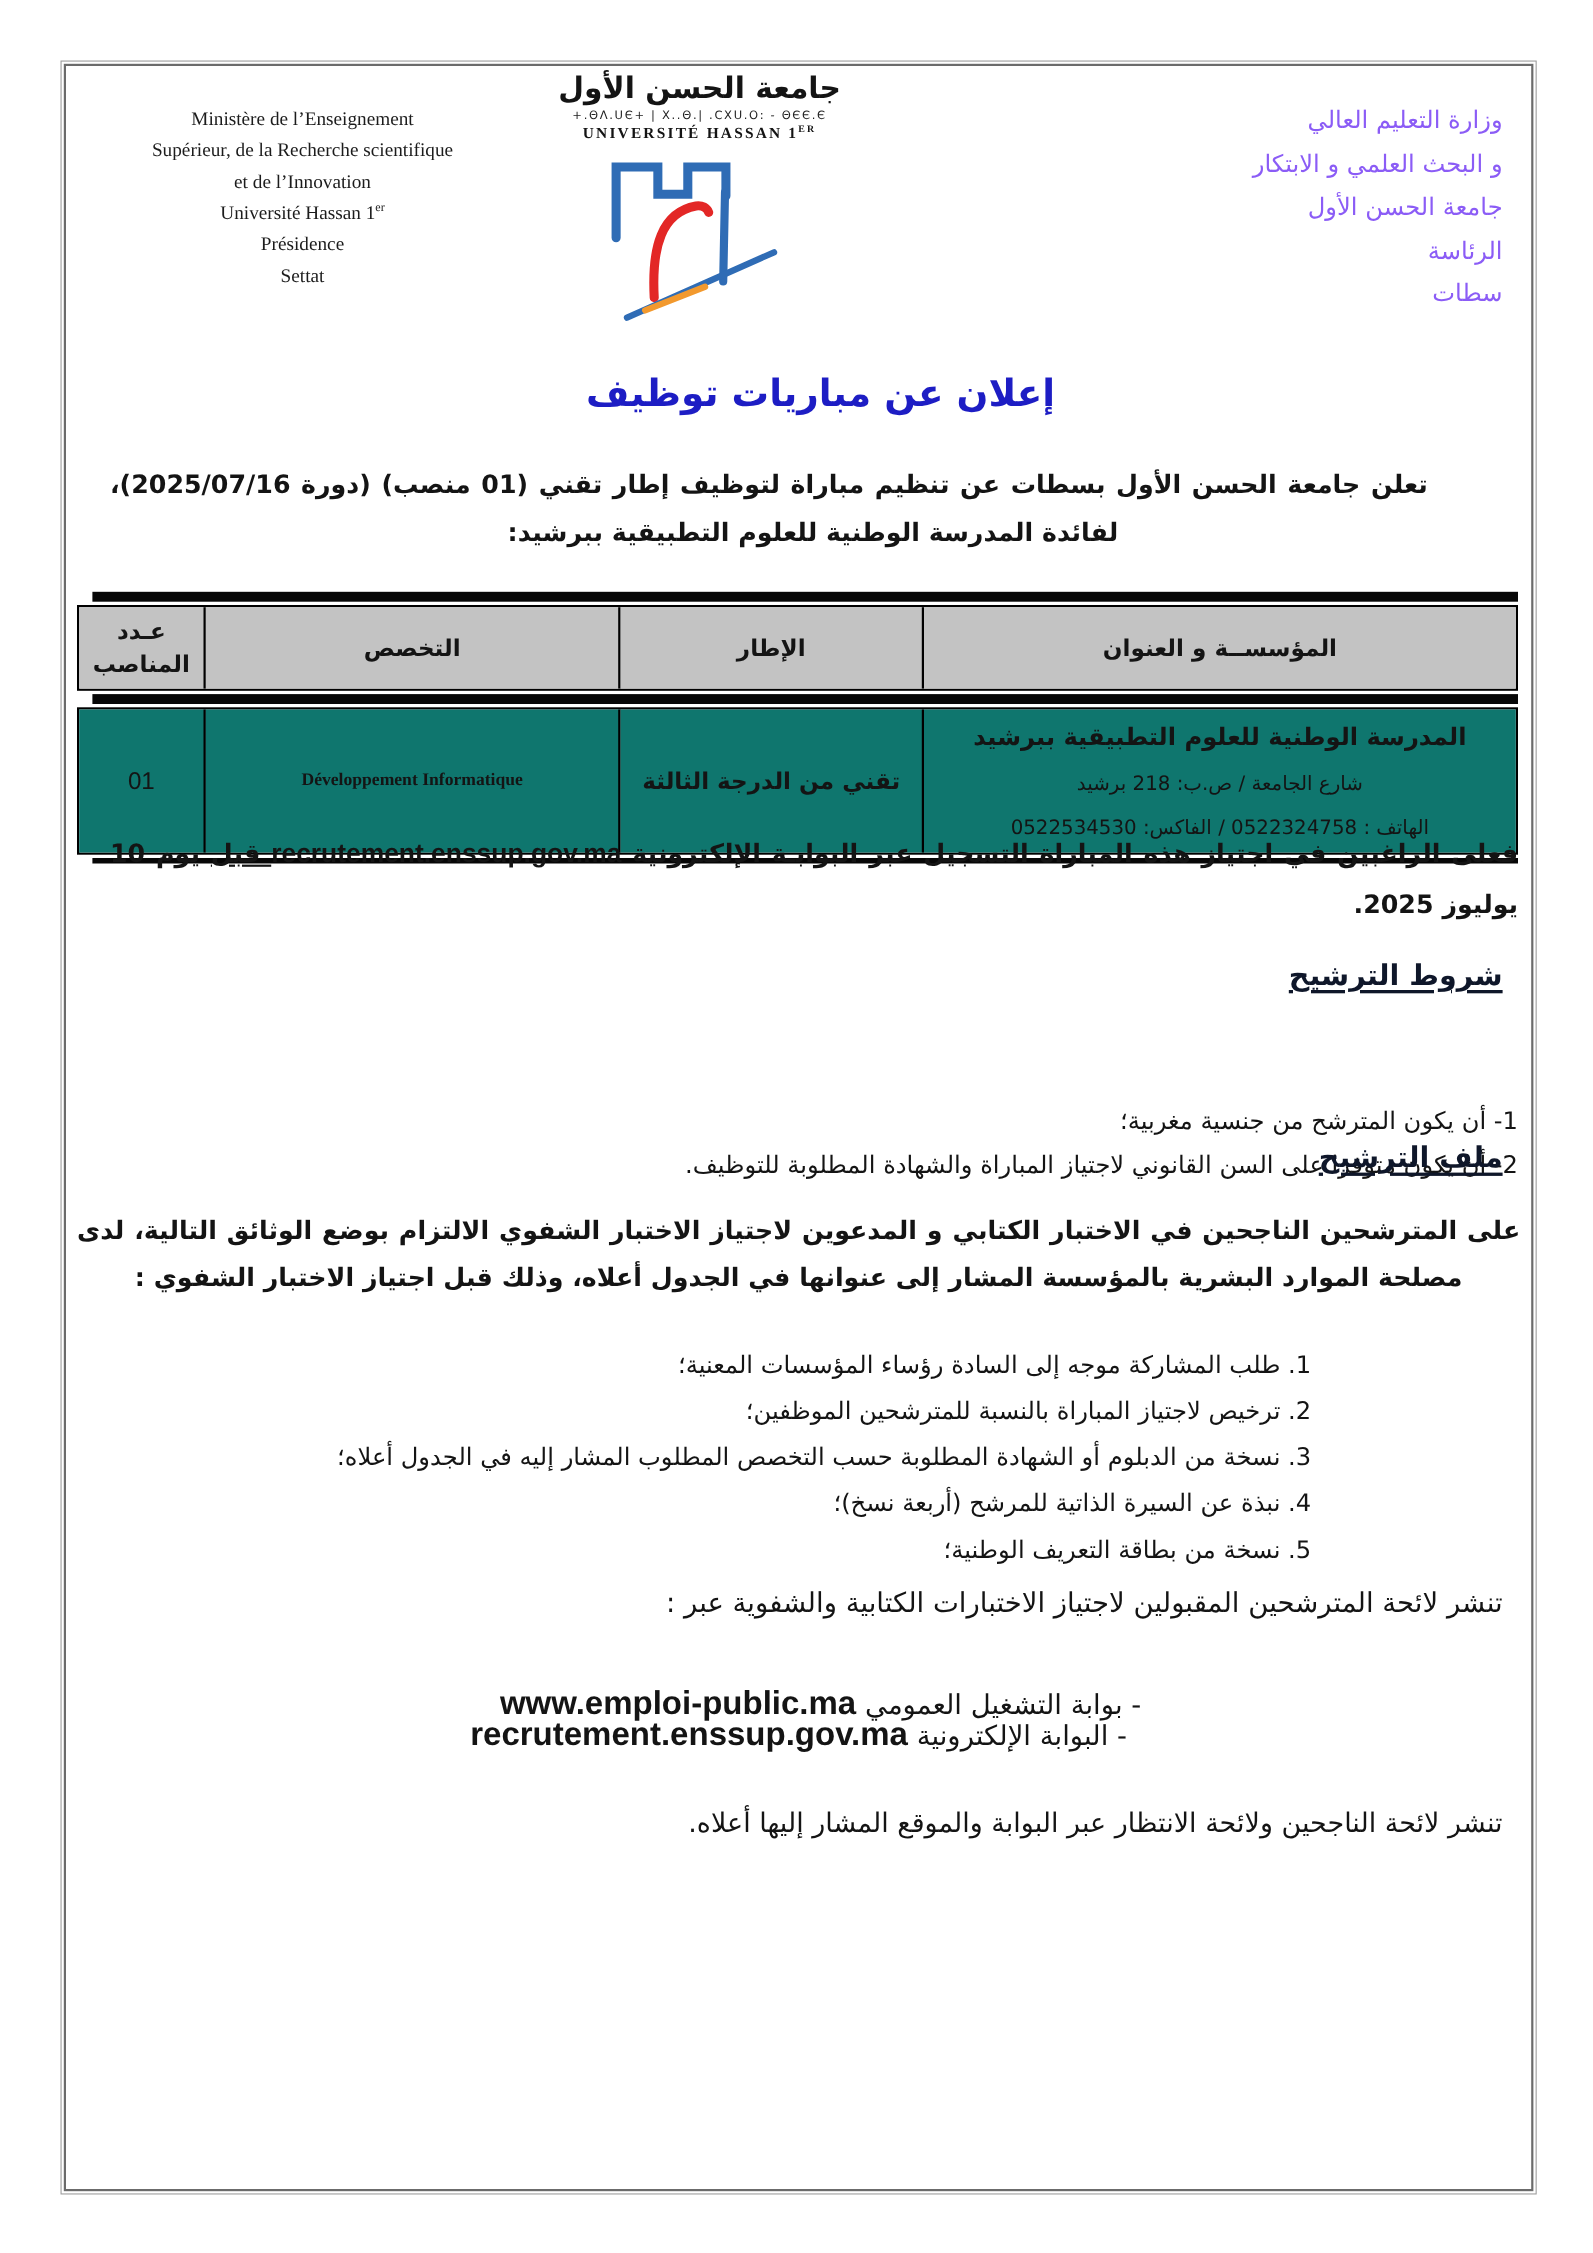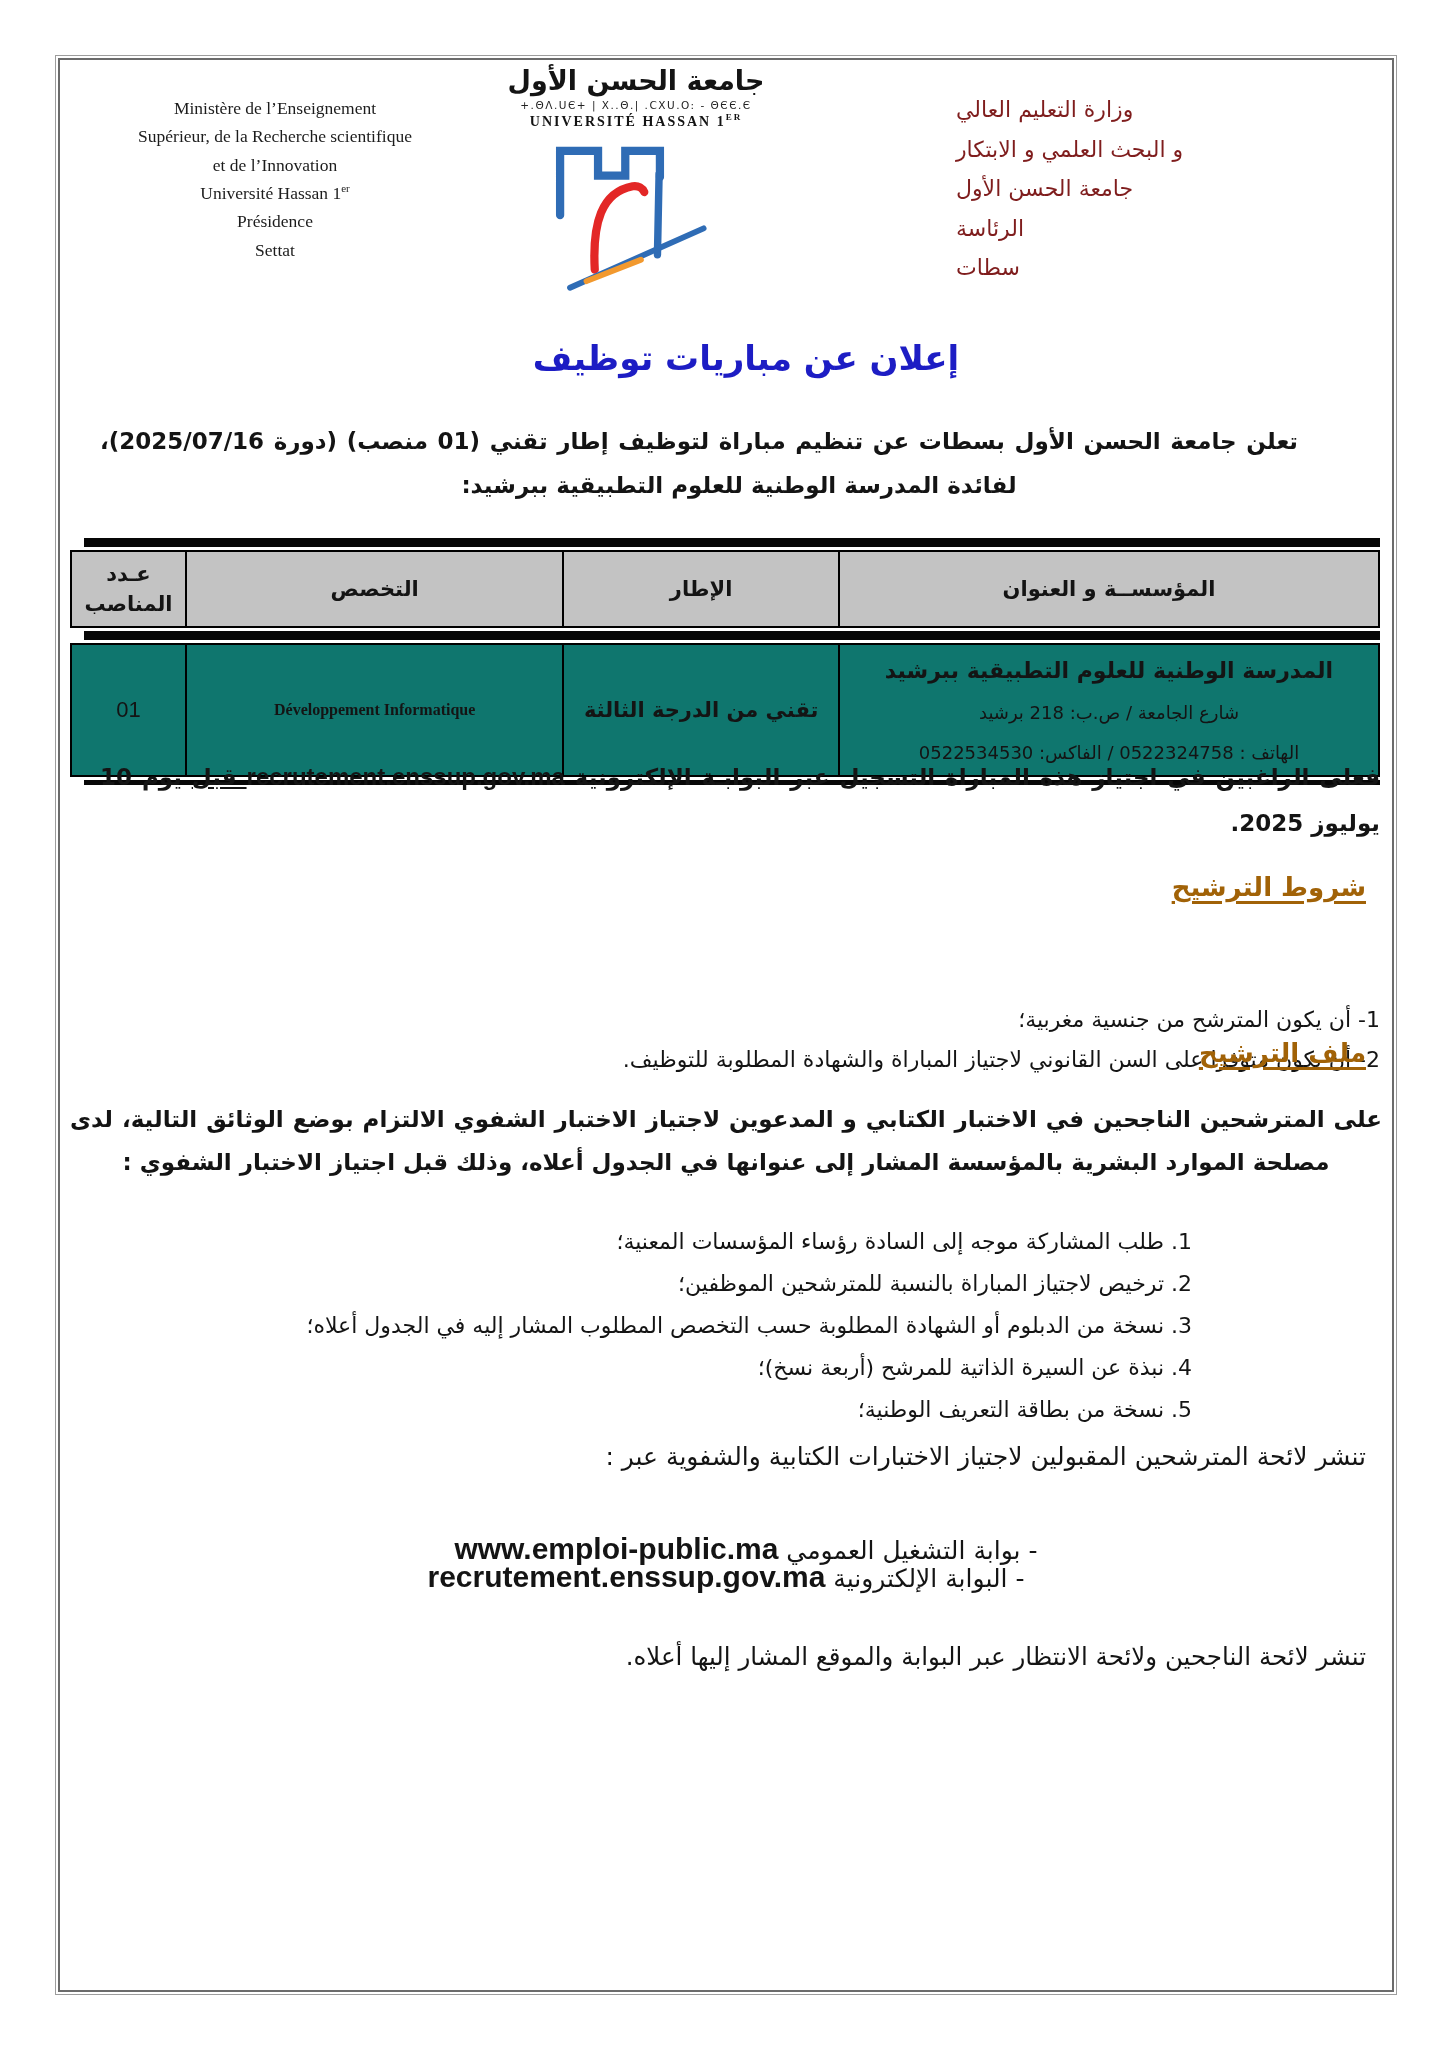--- a/index.html
+++ b/index.html
@@ -4,22 +4,22 @@
 <style>
   html,body{margin:0;padding:0;background:#ffffff;}
   .page{position:relative;width:1448px;height:2048px;background:#ffffff;overflow:hidden;
         font-family:"DejaVu Sans",sans-serif;color:#141414;}
   .frame{position:absolute;left:58px;top:58px;width:1332px;height:1930px;
          border:2px solid #6b6b6b;outline:1px solid #9d9d9d;outline-offset:2px;background:#fff;}
 
   
   .hdr-left{position:absolute;left:30px;top:34px;width:370px;text-align:center;
             font-family:"Liberation Serif","DejaVu Serif",serif;font-size:17.5px;line-height:1.62;color:#1c1c1c;}
-  .hdr-right{position:absolute;right:26px;top:30px;width:410px;text-align:left;
-             direction:rtl;font-size:22px;line-height:1.8;color:#7f1d1d;}
+  .hdr-right{position:absolute;right:26px;top:30px;width:410px;text-align:right;
+             direction:rtl;font-size:22px;line-height:1.8;color:#8b5cf6;}
   .logo{position:absolute;left:366px;top:0px;width:420px;text-align:center;}
   .logo-ar{font-size:27px;font-weight:bold;direction:rtl;line-height:1.25;margin-top:4px;}
   .logo-tif{font-size:10.5px;letter-spacing:1.5px;color:#222;margin-top:1px;
             font-family:"DejaVu Sans",sans-serif;}
   .logo-latin{font-family:"Liberation Serif","DejaVu Serif",serif;font-size:14px;font-weight:bold;
               letter-spacing:2px;margin-top:1px;}
   .logo-latin sup{font-size:9px;}
   .hdr-left sup{font-size:11px;}
   .logo svg{display:block;margin:2px auto 0 auto;}
 
@@ -49,21 +49,21 @@
   .inst-name{font-size:22px;font-weight:bold;line-height:1.5;}
   .inst-sub{font-size:18px;line-height:1.55;}
 
   
   .reg{position:absolute;top:694px;right:12px;left:40px;direction:rtl;
        font-size:23px;font-weight:bold;line-height:1.95;text-align:justify;}
   .reg .latin{font-family:"Liberation Sans",sans-serif;font-size:24px;}
   .reg .u{text-decoration:underline;}
 
   .red-head{position:absolute;right:26px;direction:rtl;font-size:26px;font-weight:bold;
-            color:#a16207;text-decoration:underline;text-underline-offset:5px;
+            color:#0f172a;text-decoration:underline;text-underline-offset:5px;
             text-decoration-thickness:2.5px;}
   .cond-list{position:absolute;top:940px;right:12px;left:40px;direction:rtl;
              font-size:22px;line-height:1.82;text-align:right;}
   .file-intro{position:absolute;top:1038px;right:10px;left:10px;direction:rtl;
               font-size:23px;font-weight:bold;line-height:1.85;
               text-align:justify;text-align-last:center;}
   .docs-list{position:absolute;top:1162px;right:200px;left:90px;direction:rtl;
              font-size:22px;line-height:1.86;text-align:right;}
   .docs-list div{margin-bottom:1px;}
 

